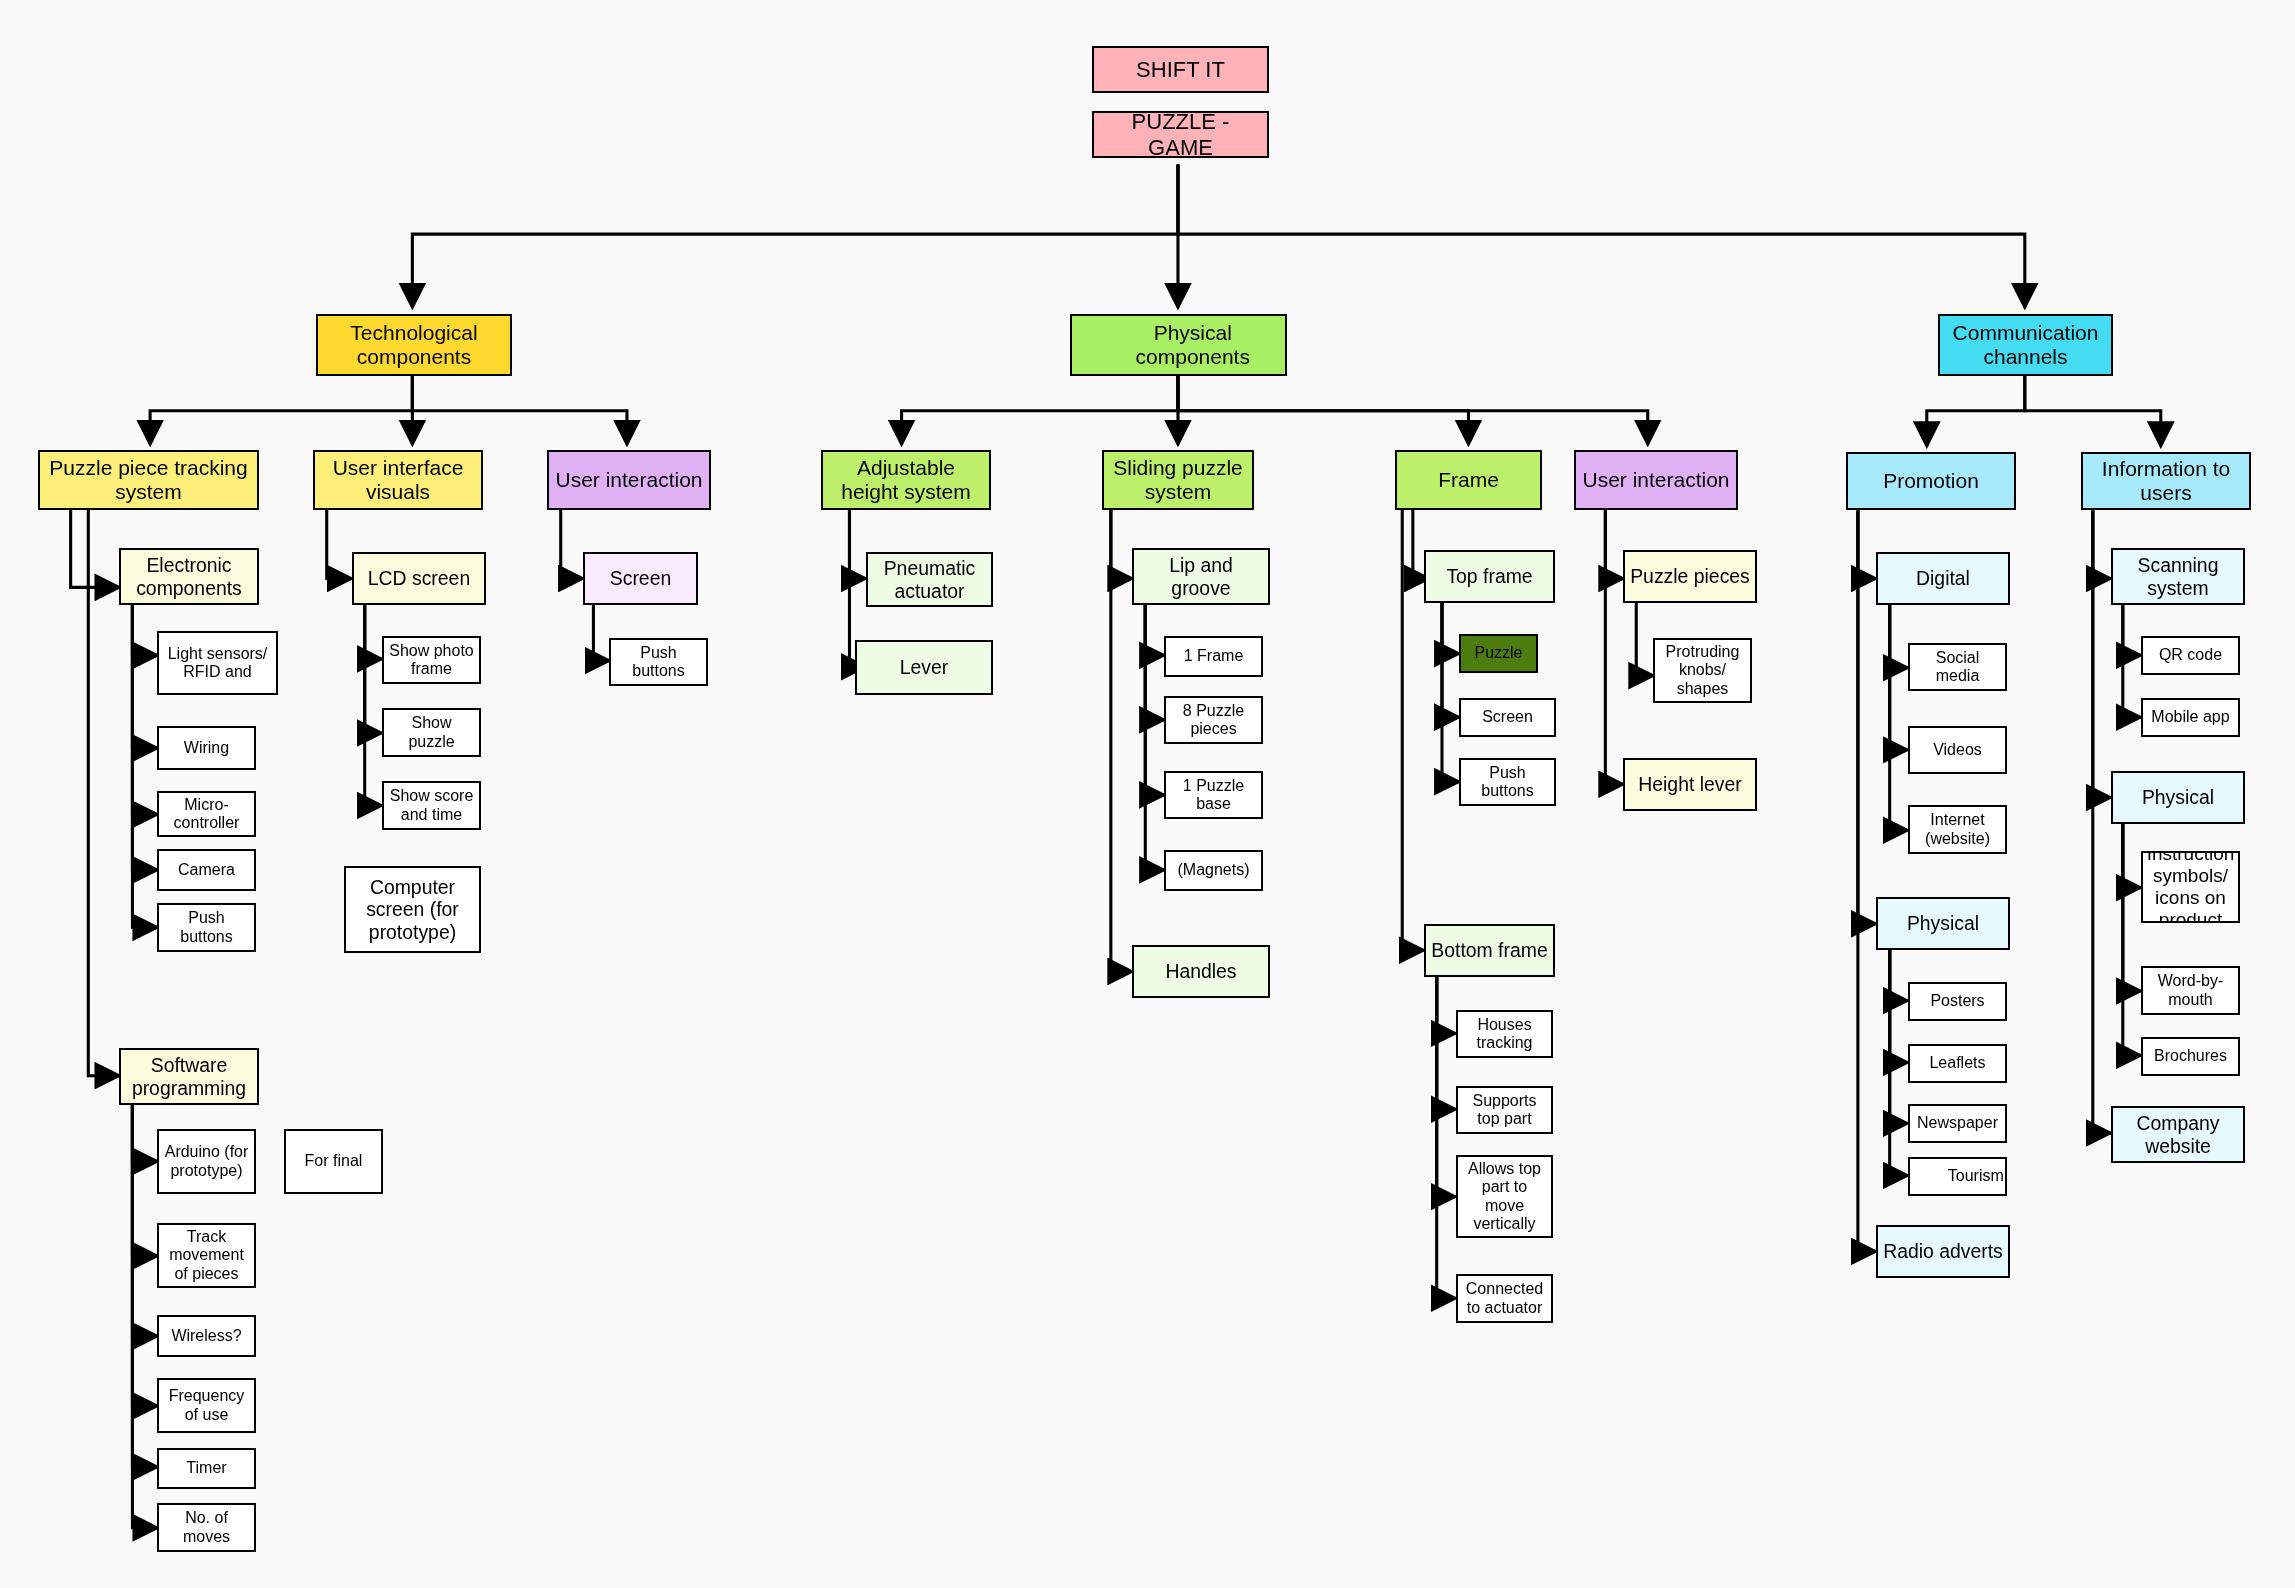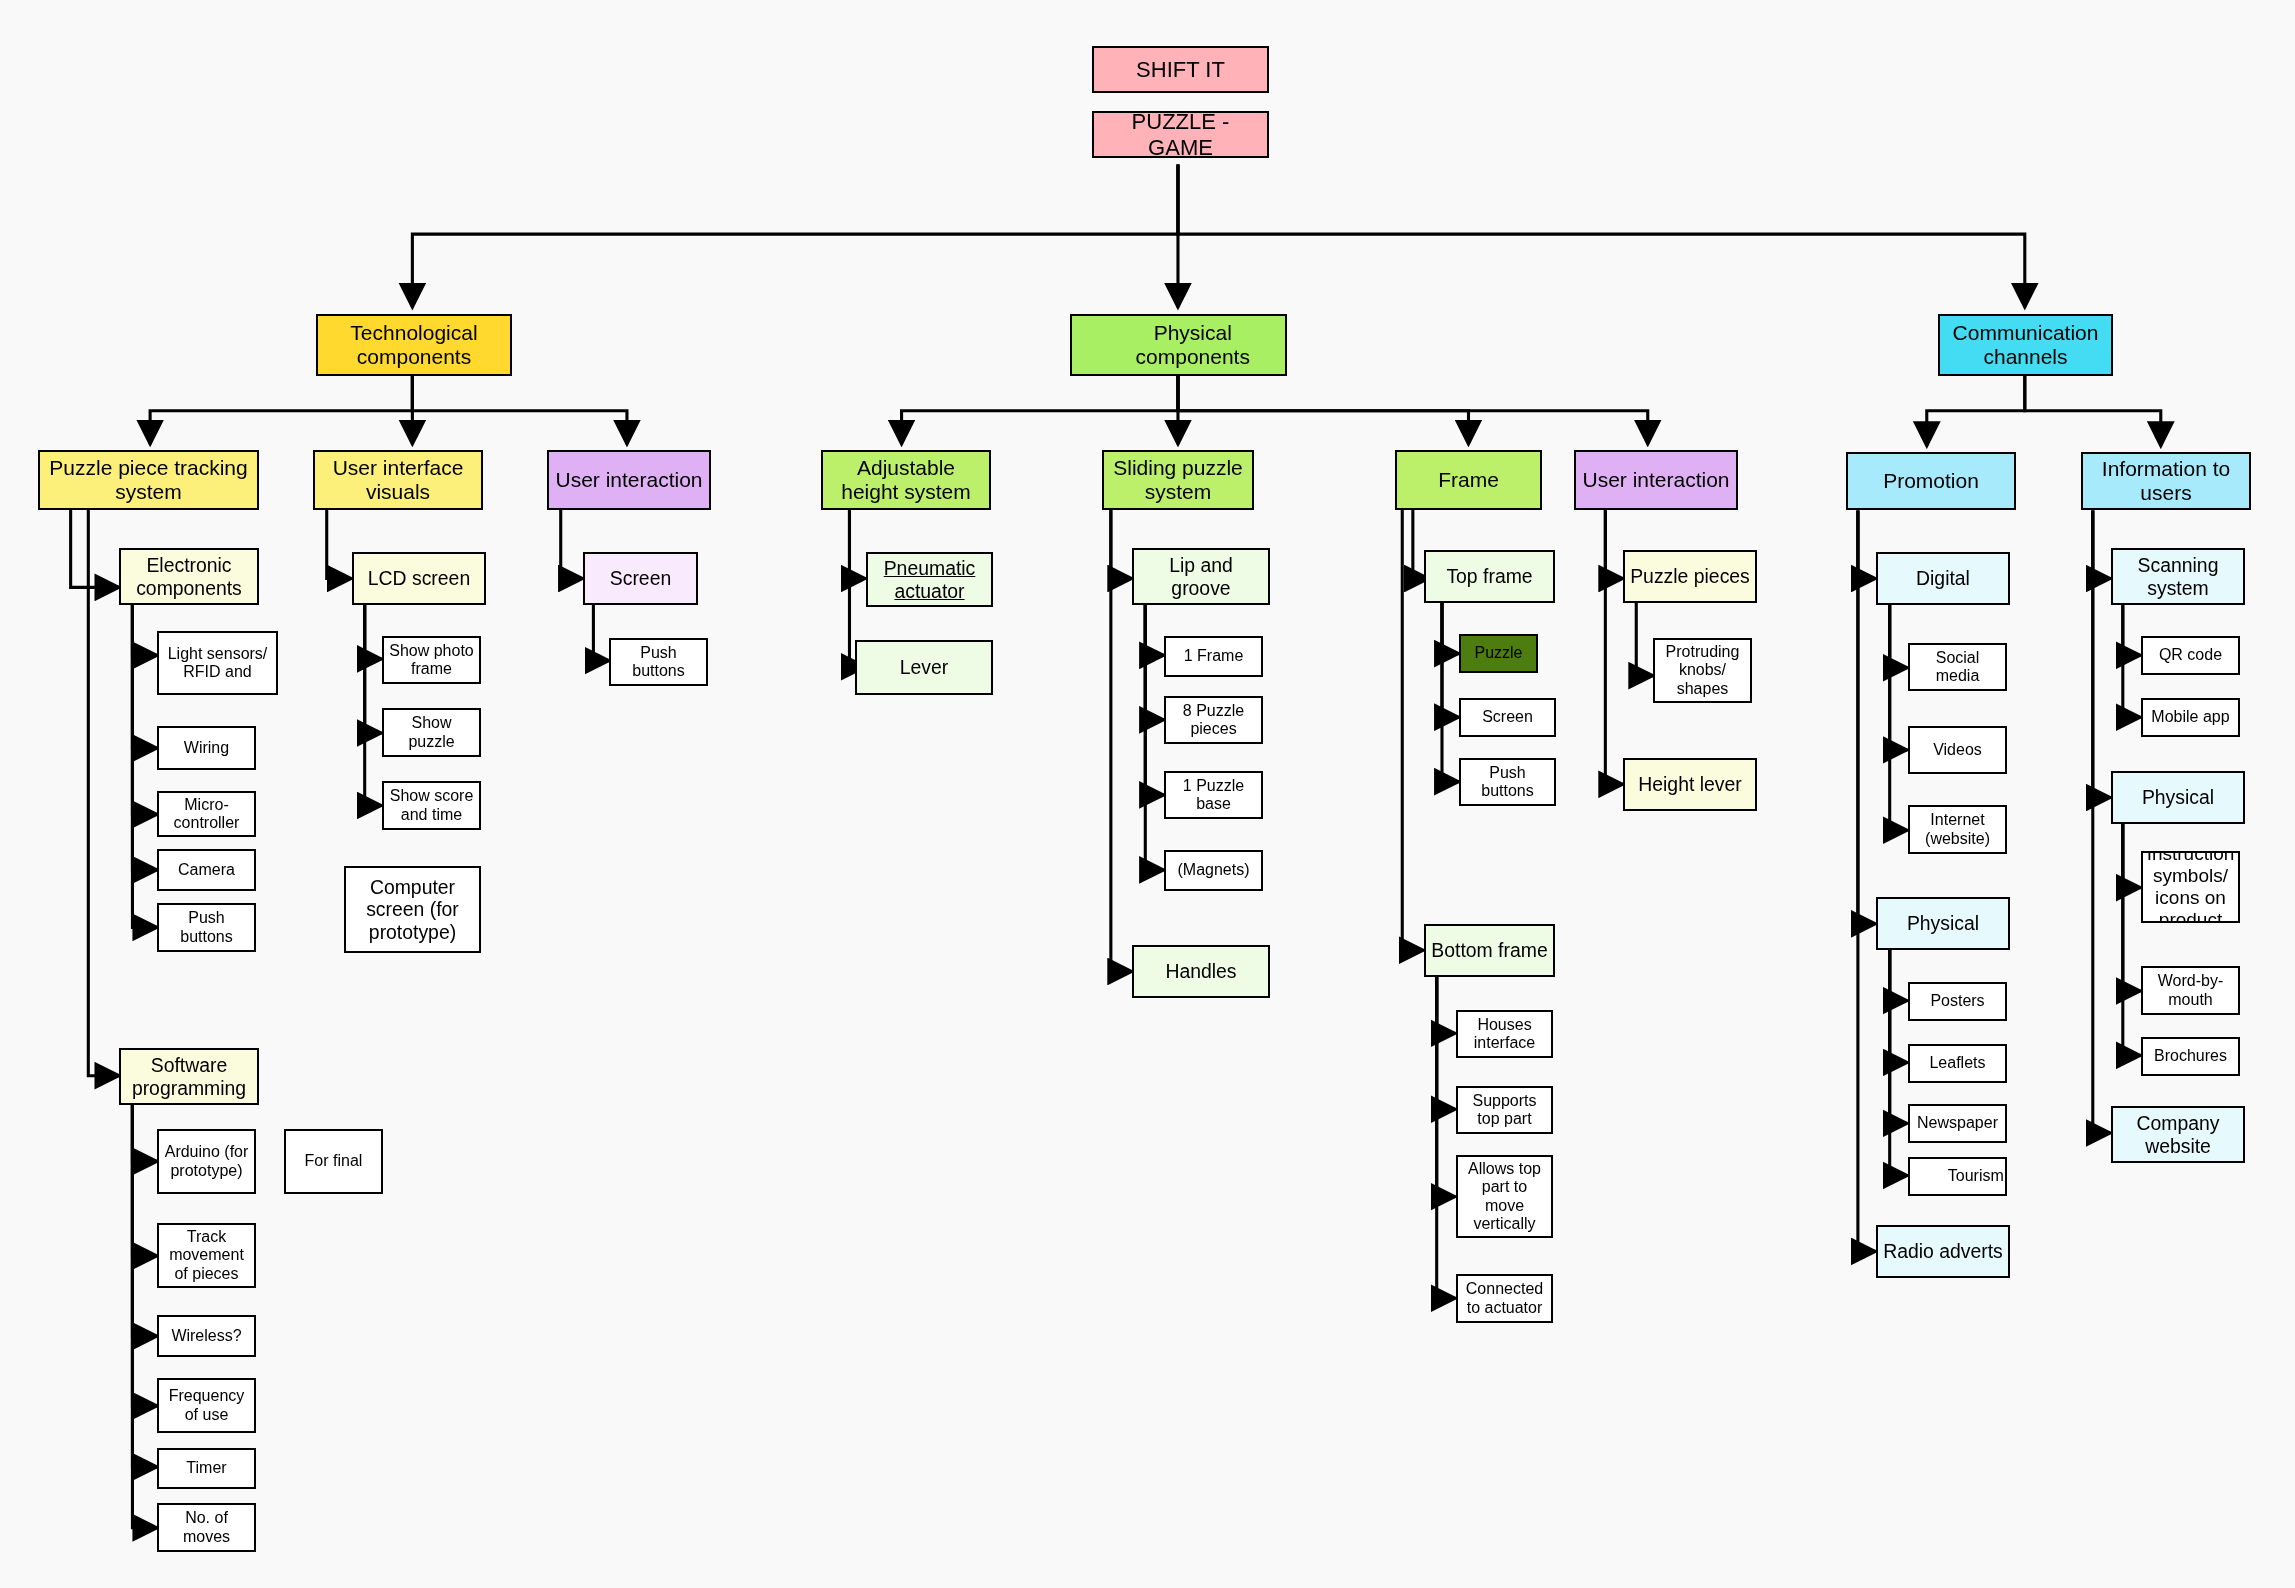--- a/index.html
+++ b/index.html
@@ -171,37 +171,37 @@
   <div class="node t-l4" style="left:609px;top:638px;width:99px;height:48px;background:#ffffff;">Push buttons</div>
 
   <div class="node t-l2" style="left:821px;top:450px;width:170px;height:60px;background:#bdf06a;">Adjustable height system</div>
 
   <div class="node t-l2" style="left:1102px;top:450px;width:152px;height:60px;background:#bdf06a;">Sliding puzzle system</div>
 
   <div class="node t-l2" style="left:1395px;top:450px;width:147px;height:60px;background:#bdf06a;">Frame</div>
 
   <div class="node t-l2" style="left:1574px;top:450px;width:164px;height:60px;background:#e0b0f5;">User interaction</div>
 
-  <div class="node t-l3" style="left:866px;top:552px;width:127px;height:55px;background:#eefbe5;text-decoration:underline;">Pneumatic actuator</div>
+  <div class="node t-l3" style="left:866px;top:552px;width:127px;height:55px;background:#eefbe5;">Pneumatic actuator</div>
   <div class="node t-l3" style="left:855px;top:640px;width:138px;height:55px;background:#eefbe5;">Lever</div>
 
   <div class="node t-l3" style="left:1132px;top:548px;width:138px;height:57px;background:#eefbe5;">Lip and groove</div>
   <div class="node t-l4" style="left:1164px;top:636px;width:99px;height:41px;background:#ffffff;">1 Frame</div>
   <div class="node t-l4" style="left:1164px;top:696px;width:99px;height:48px;background:#ffffff;">8 Puzzle pieces</div>
   <div class="node t-l4" style="left:1164px;top:771px;width:99px;height:48px;background:#ffffff;">1 Puzzle base</div>
   <div class="node t-l4" style="left:1164px;top:850px;width:99px;height:41px;background:#ffffff;">(Magnets)</div>
   <div class="node t-l3" style="left:1132px;top:945px;width:138px;height:53px;background:#eefbe5;">Handles</div>
 
   <div class="node t-l3" style="left:1424px;top:550px;width:131px;height:53px;background:#eefbe5;">Top frame</div>
   <div class="node t-l4" style="left:1459px;top:634px;width:79px;height:39px;background:#4d7c0f;text-align:center;">Puzzle</div>
   <div class="node t-l4" style="left:1459px;top:698px;width:97px;height:39px;background:#ffffff;">Screen</div>
   <div class="node t-l4" style="left:1459px;top:758px;width:97px;height:48px;background:#ffffff;">Push buttons</div>
 
   <div class="node t-l3" style="left:1424px;top:924px;width:131px;height:53px;background:#eefbe5;">Bottom frame</div>
-  <div class="node t-l4" style="left:1456px;top:1010px;width:97px;height:48px;background:#ffffff;">Houses interface</div>
+  <div class="node t-l4" style="left:1456px;top:1010px;width:97px;height:48px;background:#ffffff;">Houses tracking</div>
   <div class="node t-l4" style="left:1456px;top:1086px;width:97px;height:48px;background:#ffffff;">Supports top part</div>
   <div class="node t-l4" style="left:1456px;top:1155px;width:97px;height:83px;background:#ffffff;">Allows top part to move vertically</div>
   <div class="node t-l4" style="left:1456px;top:1274px;width:97px;height:49px;background:#ffffff;">Connected to actuator</div>
 
   <div class="node t-l3" style="left:1623px;top:550px;width:134px;height:53px;background:#fbfbdd;">Puzzle pieces</div>
   <div class="node t-l4" style="left:1653px;top:638px;width:99px;height:65px;background:#ffffff;">Protruding knobs/ shapes</div>
   <div class="node t-l3" style="left:1623px;top:758px;width:134px;height:53px;background:#fbfbdd;">Height lever</div>
 
   <div class="node t-l2" style="left:1846px;top:452px;width:170px;height:58px;background:#a6eafb;">Promotion</div>
 

